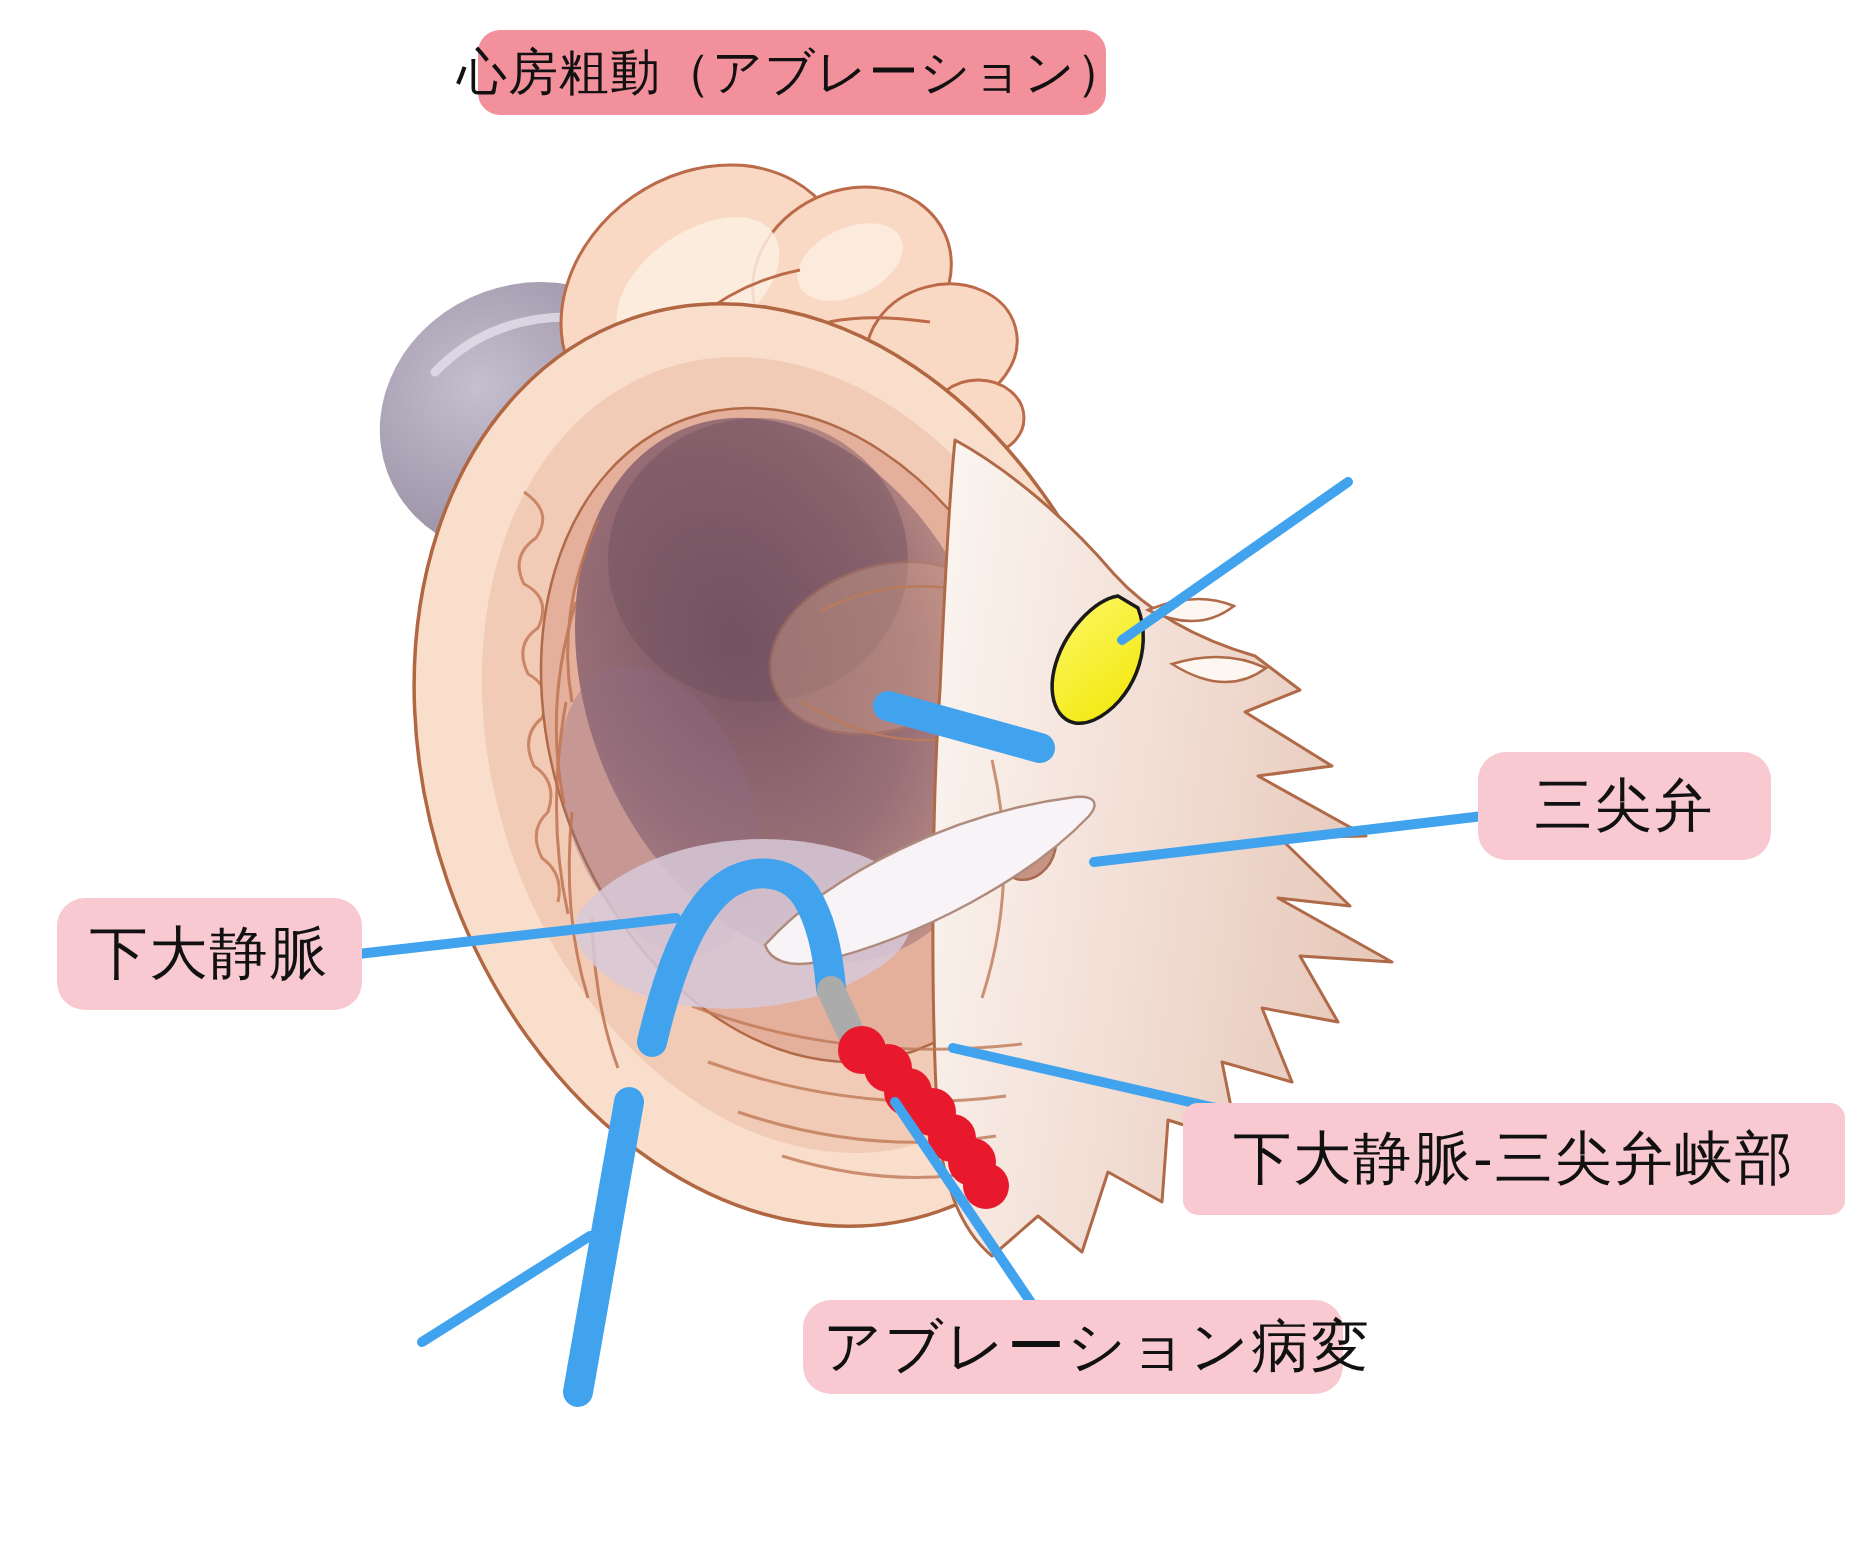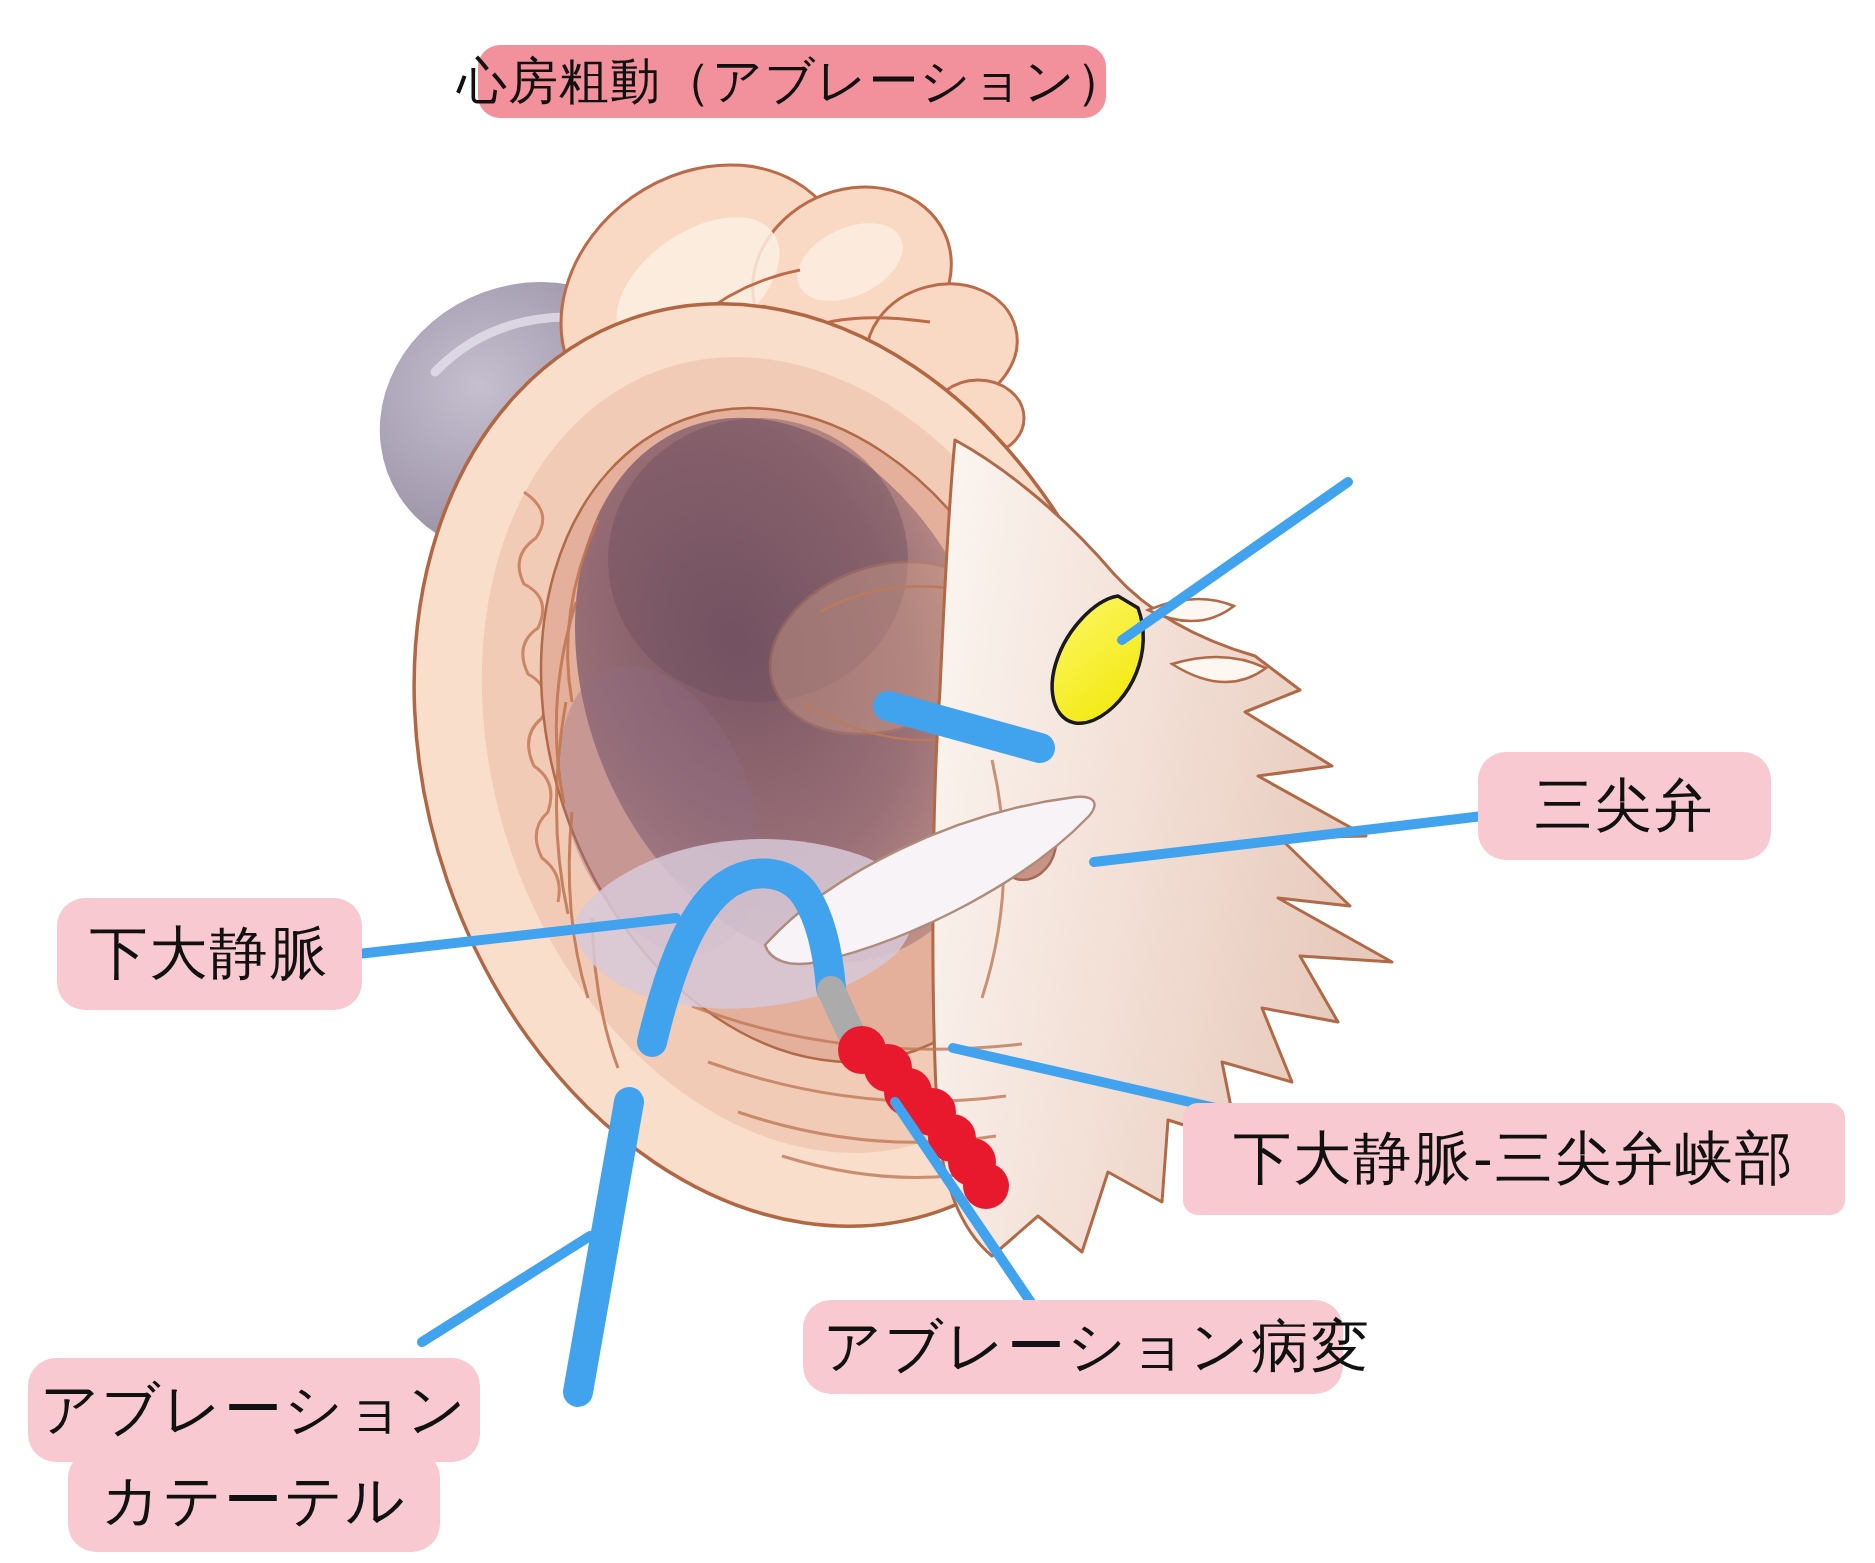--- a/index.html
+++ b/index.html
@@ -169,43 +169,35 @@
     <g stroke="#41a3ee" stroke-width="10" stroke-linecap="round">
       <line x1="1348" y1="482" x2="1122" y2="640"></line>
       <line x1="1483" y1="816" x2="1094" y2="862"></line>
       <line x1="358" y1="954" x2="676" y2="918"></line>
       <line x1="1216" y1="1108" x2="953" y2="1048"></line>
       <line x1="1032" y1="1304" x2="895" y2="1102"></line>
       <line x1="422" y1="1342" x2="590" y2="1236"></line>
     </g>
   </svg>
 
-  <div class="label title" style="left:478px;top:45px;width:628px;height:73px;">
+  <div class="label title" style="left:478px;top:30px;width:628px;height:85px;">
     <span>心房粗動（アブレーション）</span>
   </div>
 
 
   <div class="label" style="left:1478px;top:752px;width:293px;height:108px;">
     <span>三尖弁</span>
   </div>
 
   <div class="label" style="left:57px;top:898px;width:305px;height:112px;">
     <span>下大静脈</span>
   </div>
 
   <div class="label" style="left:1183px;top:1103px;width:662px;height:112px;border-radius:15px;">
     <span>下大静脈-三尖弁峡部</span>
   </div>
 
   <div class="label" style="left:803px;top:1300px;width:492px;height:94px;padding-left:48px;">
     <span>アブレーション病変</span>
   </div>
 
-  <div class="cath-label">
-    <div class="cath-line l1">
-      <span>アブレーション</span>
-    </div>
-    <div class="cath-line l2">
-      <span>カテーテル</span>
-    </div>
-  </div>
 
 </div>
 
 </body></html>

